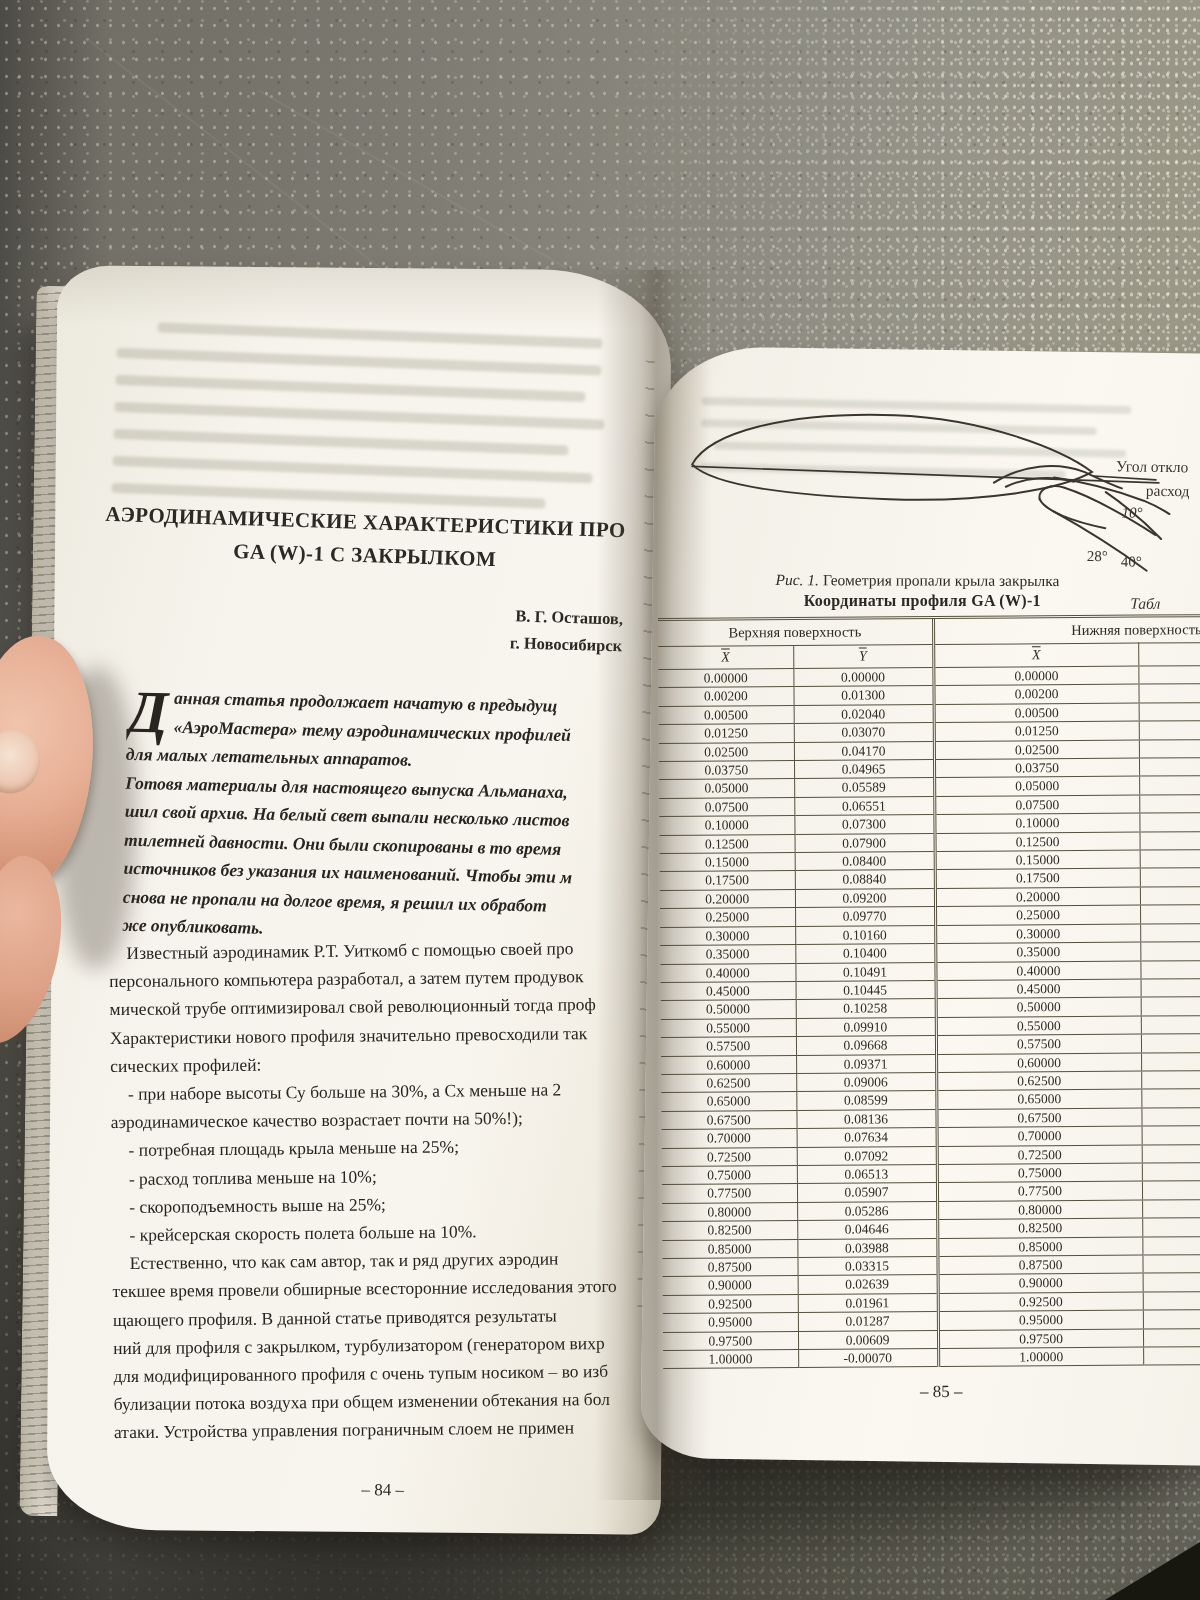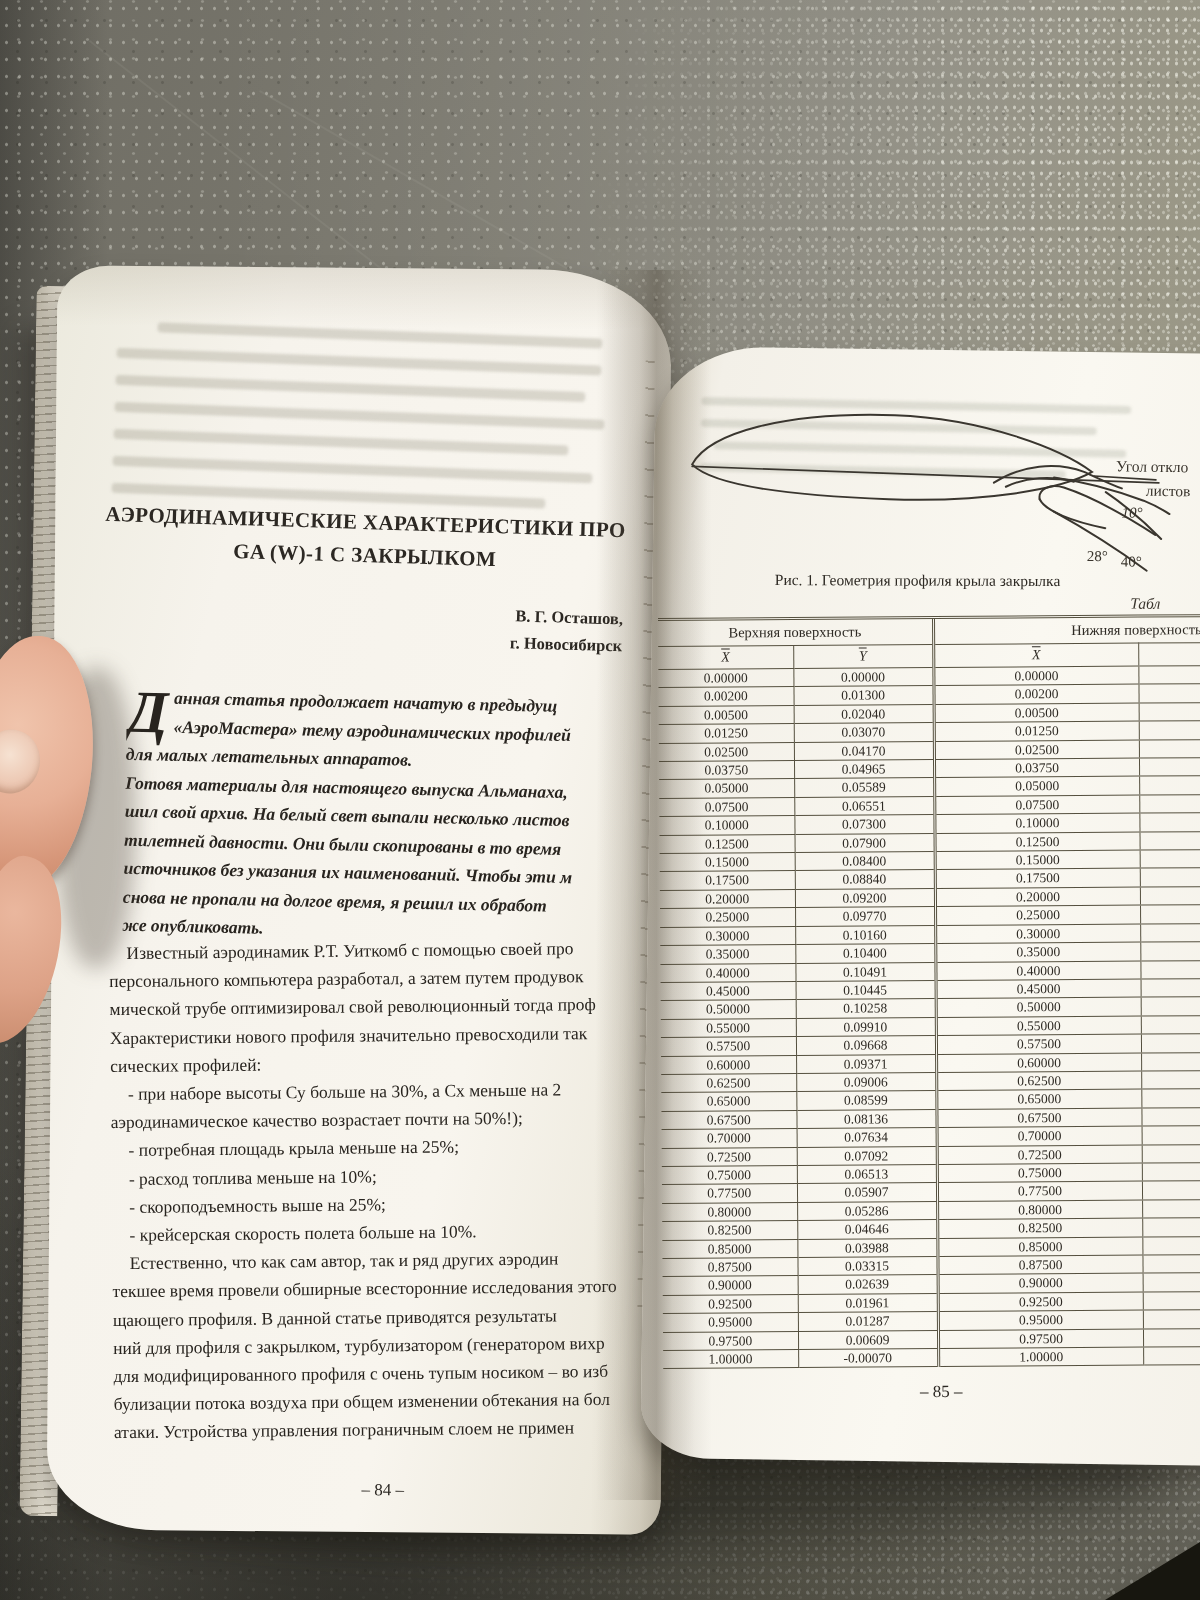--- a/index.html
+++ b/index.html
@@ -107,21 +107,21 @@
   .rp-ghost .ghost-line:nth-child(4){width:85%;}
 
   .rp-figure{position:absolute;left:0;top:40px;width:600px;height:210px;}
   .rp-figure svg{position:absolute;left:0;top:0;}
   .fig-label{position:absolute;color:#3a352d;font-size:15px;white-space:nowrap;}
   .angle-caption{position:absolute;left:462px;top:62px;color:#3a352d;font-size:15.5px;
     line-height:24px;white-space:nowrap;}
   .angle-caption .l2{margin-left:30px;}
   .rp-caption{position:absolute;left:50px;top:222px;width:430px;text-align:center;
     color:#2e2a24;font-size:15.5px;transform:rotate(-.6deg);}
-  .rp-caption .pfx{}
+  .rp-caption .pfx{font-style:italic;}
   .rp-tabref{position:absolute;left:478px;top:206px;font-style:italic;font-size:15.5px;
     color:#3a352d;margin-top:36px;}
   .rp-tabletitle{position:absolute;left:0px;top:242px;width:540px;text-align:center;
     font-weight:bold;font-size:16px;color:#2c2823;transform:rotate(-.8deg);letter-spacing:.3px;}
 
   table.coords{position:absolute;left:6px;top:272px;width:680px;border-collapse:collapse;
     table-layout:fixed;transform:rotate(-1.2deg);transform-origin:0 0;color:#2e2a24;}
   table.coords col.w0{width:135px;} table.coords col.w1{width:140px;}
   table.coords col.w2{width:205px;} table.coords col.w3{width:200px;}
   table.coords th,table.coords td{border-bottom:1px solid #55503f;padding:0;text-align:center;
@@ -266,32 +266,33 @@
 
           <path d="M 386 108 C 384 98, 396 92, 410 96 C 436 104, 470 122, 502 142"></path>
           <path d="M 386 108 C 392 120, 420 130, 452 136"></path>
 
           <path d="M 400 120 C 430 136, 466 158, 494 178"></path>
           <path d="M 452 100 C 470 112, 490 128, 508 146"></path>
         </g>
       </svg>
       <div class="angle-caption">
         <div>Угол откло</div>
-        <div class="l2">листов</div>
+        <div class="l2">расход</div>
       </div>
       <div class="fig-label" style="left:468px;top:112px;font-style:italic;">10°</div>
       <div class="fig-label" style="left:434px;top:156px;">28°</div>
       <div class="fig-label" style="left:468px;top:161px;">40°</div>
     </div>
 
     <div class="rp-caption">
-      <span class="pfx">Рис. 1.</span><span> Геометрия профиля крыла закрылка</span>
+      <span class="pfx">Рис. 1.</span><span> Геометрия пропали крыла закрылка</span>
     </div>
     <div class="rp-tabref">Табл</div>
 
+    <div class="rp-tabletitle">Координаты профиля GA (W)-1</div>
 
     <table class="coords">
       <colgroup>
           <col class="w0">
           <col class="w1">
           <col class="w2">
           <col class="w3">
         </colgroup>
       <thead>
         <tr class="group">

